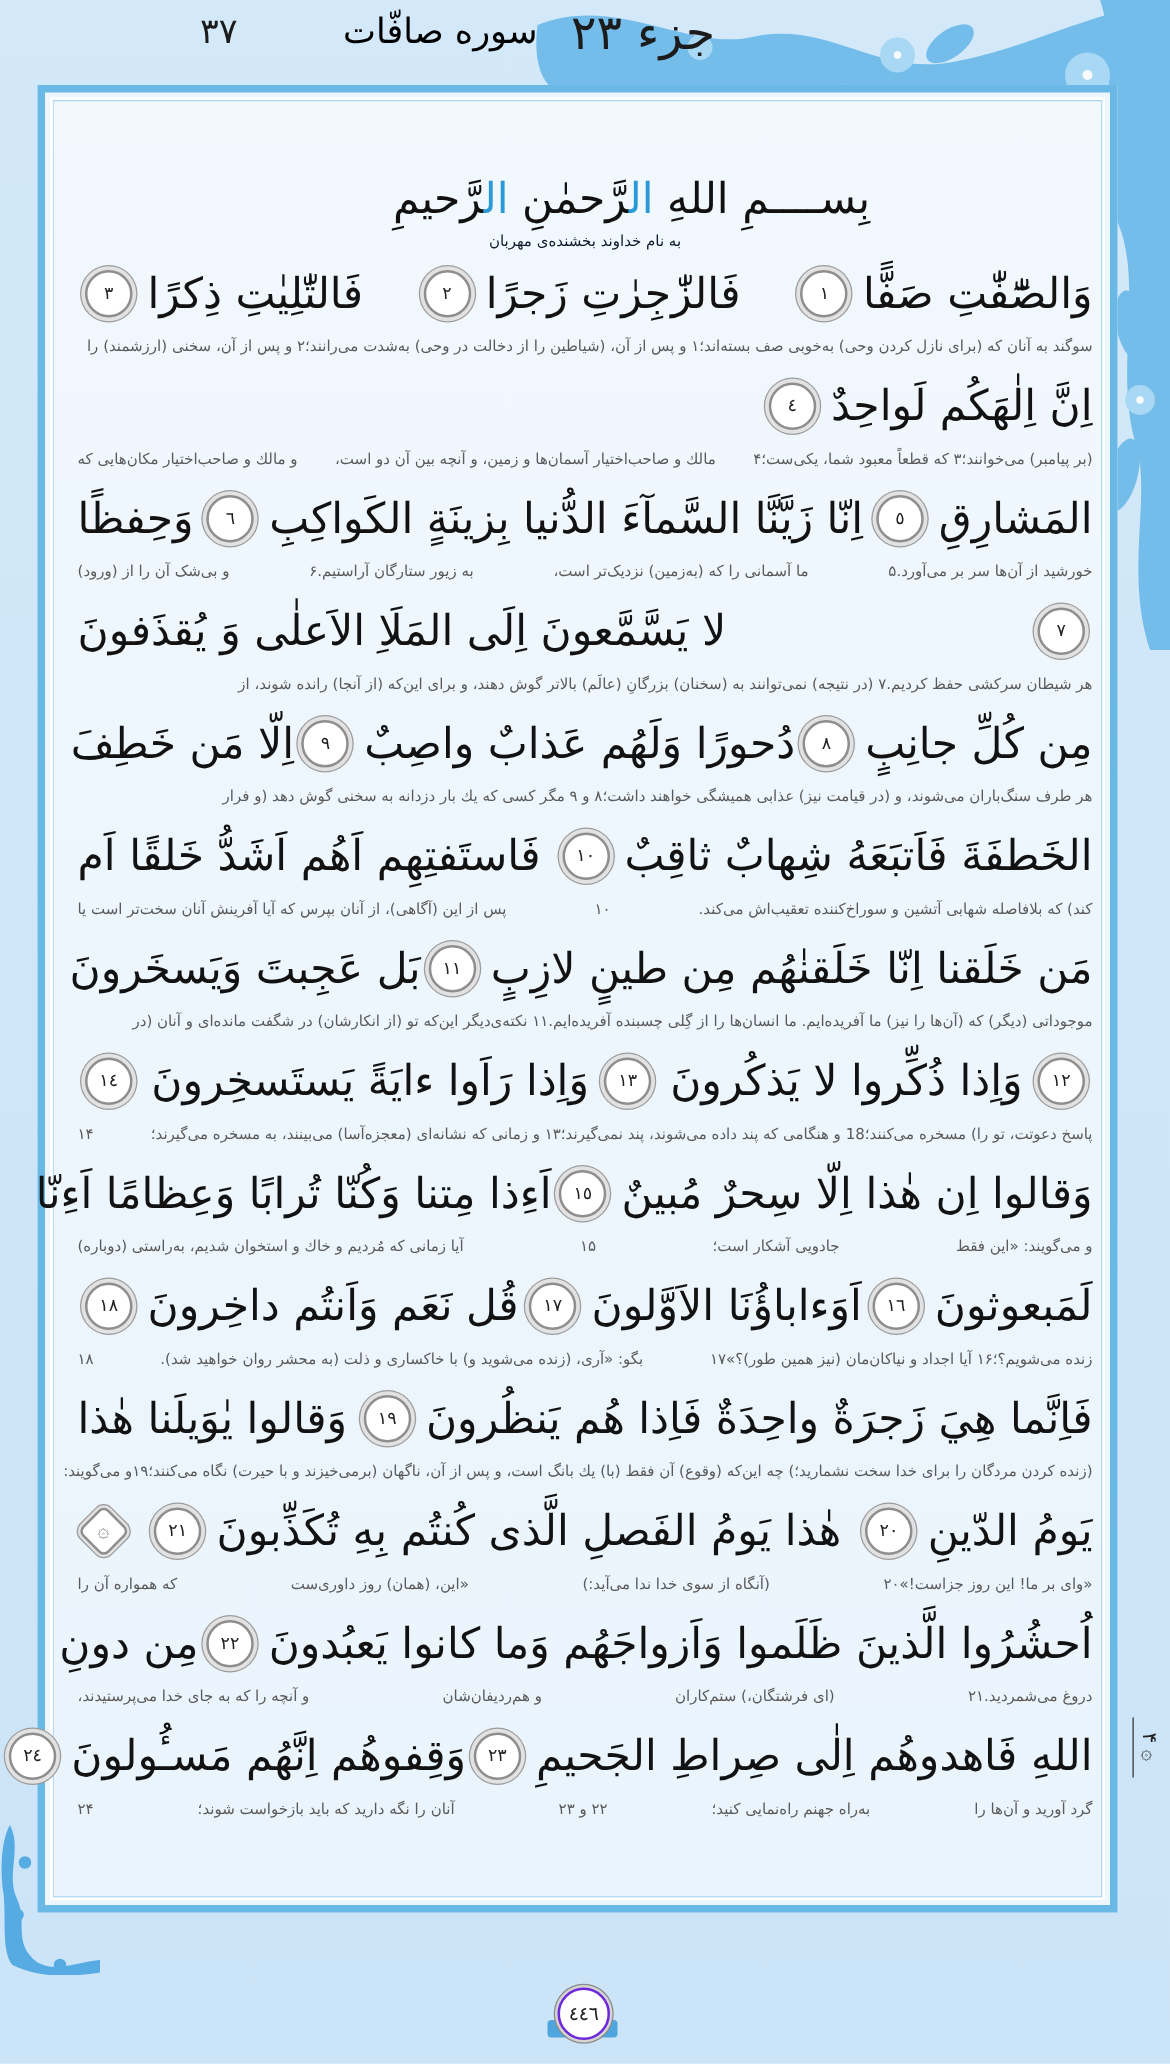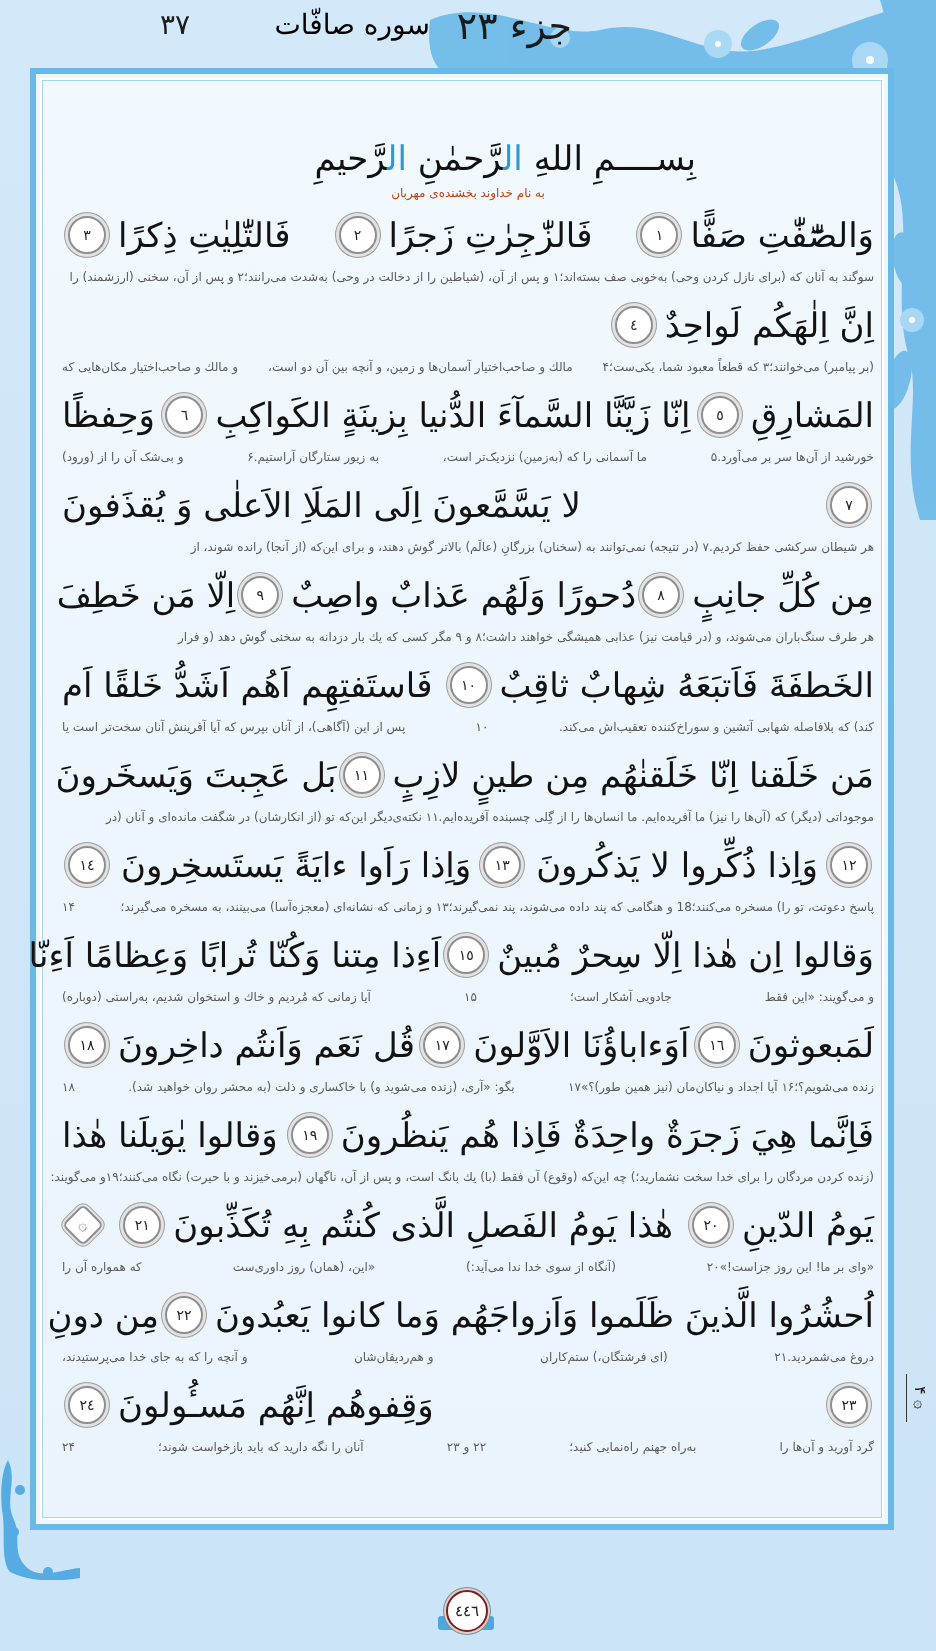--- a/index.html
+++ b/index.html
@@ -51,21 +51,21 @@
     .bismillah {
       position: absolute; top: 138px; left: 240px; width: 456px; height: 50px;
       text-align: right; direction: rtl;
       font-family: "DejaVu Serif", serif; font-size: 34px; color: #111;
       letter-spacing: 1px;
     }
     .bismillah .hl { color: #2a9ad6; }
     .bismillah-tr {
       position: absolute; top: 186px; left: 268px; width: 400px;
       text-align: center; direction: rtl;
-      font-size: 12px; color: #c2410c;
+      font-size: 12px; color: #0f172a;
     }
 
     .lines { position: absolute; left: 62px; top: 200px; width: 812px; }
     .verse-line {
       height: 50px; margin-top: 10px;
       direction: rtl; text-align: justify; text-align-last: justify;
       font-family: "DejaVu Serif", serif; font-size: 34px; line-height: 50px;
       color: #121212; white-space: nowrap;
       display: flex; flex-direction: row; justify-content: space-between; align-items: center;
     }
@@ -96,21 +96,21 @@
       border-left: 1px solid #333; font-size: 16px; color: #222;
       display: flex; align-items: center; justify-content: center;
       writing-mode: vertical-rl;
     }
 
     .page-num {
       position: absolute; left: 438px; top: 1590px; width: 56px; height: 48px;
     }
     .page-num .medal {
       position: absolute; left: 8px; top: 0; width: 38px; height: 38px; border-radius: 50%;
-      background: #fff; border: 2px solid #7f1d1d; box-shadow: 0 0 0 2px #d4d4d4, 0 0 0 3px #8a8a8a;
+      background: #fff; border: 2px solid #6d28d9; box-shadow: 0 0 0 2px #d4d4d4, 0 0 0 3px #8a8a8a;
       display: flex; align-items: center; justify-content: center;
       font-family: "DejaVu Serif", serif; font-size: 15px; color: #222;
     }
     .page-num .ribbon {
       position: absolute; left: 0; top: 26px; width: 56px; height: 14px;
       background: #4fa6de; border-radius: 3px; z-index: -1;
     }
   </style>
 </head>
 <body>
@@ -407,20 +407,21 @@
         </span>
       </div>
       <div class="trans-line">
         <span>دروغ می‌شمردید.۲۱</span>
         <span>(ای فرشتگان،) ستم‌کاران</span>
         <span>و هم‌ردیفان‌شان</span>
         <span>و آنچه را که به جای خدا می‌پرستیدند،</span>
       </div>
       <div class="verse-line">
         <span class="seg">
+          <span>اللهِ فَاهدوهُم اِلٰى صِراطِ الجَحيمِ</span>
           <span class="ayah-mark">
             <span>٢٣</span>
           </span>
         </span>
         <span class="seg">
           <span>وَقِفوهُم اِنَّهُم مَسـُٔولونَ</span>
           <span class="ayah-mark">
             <span>٢٤</span>
           </span>
         </span>

